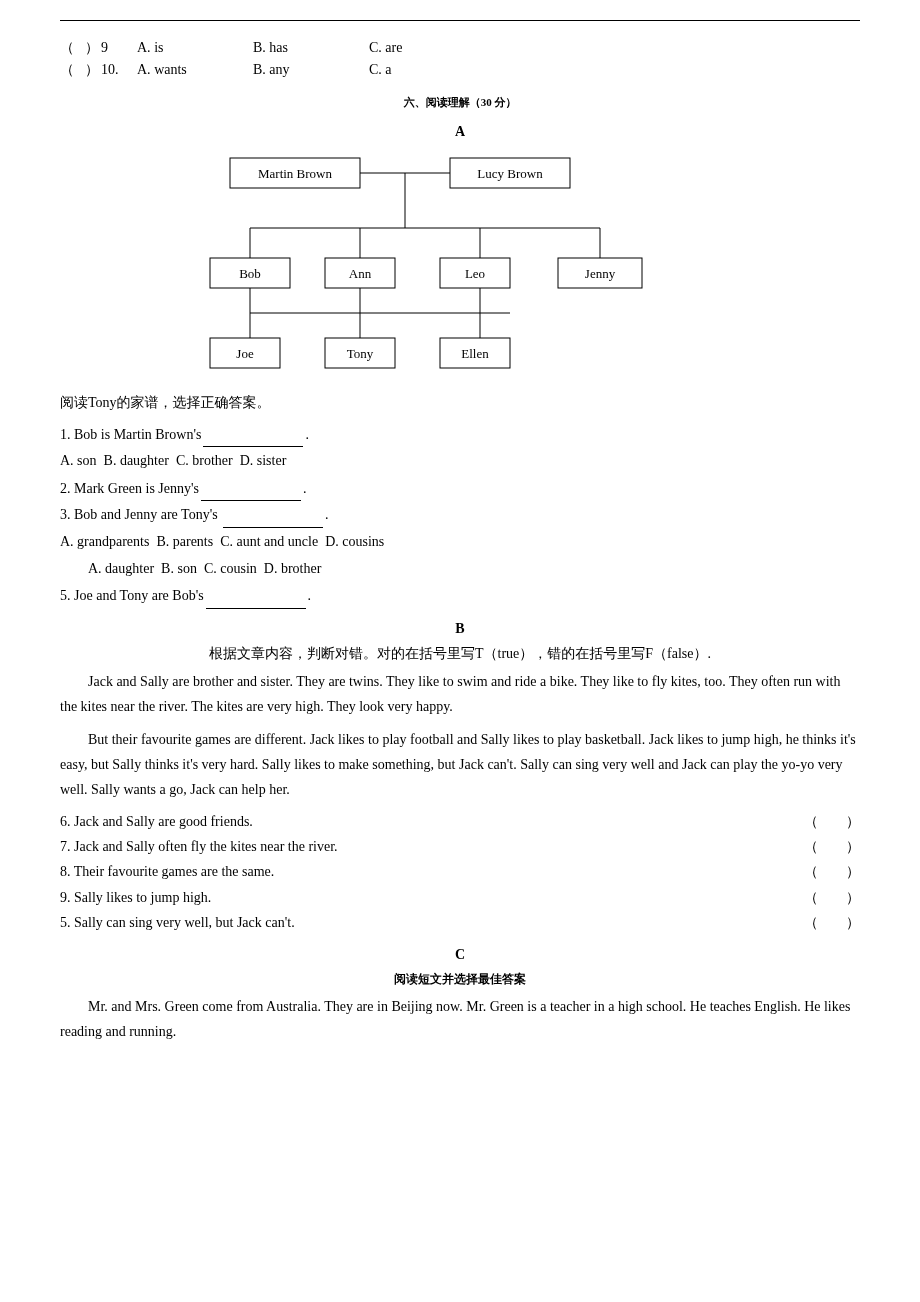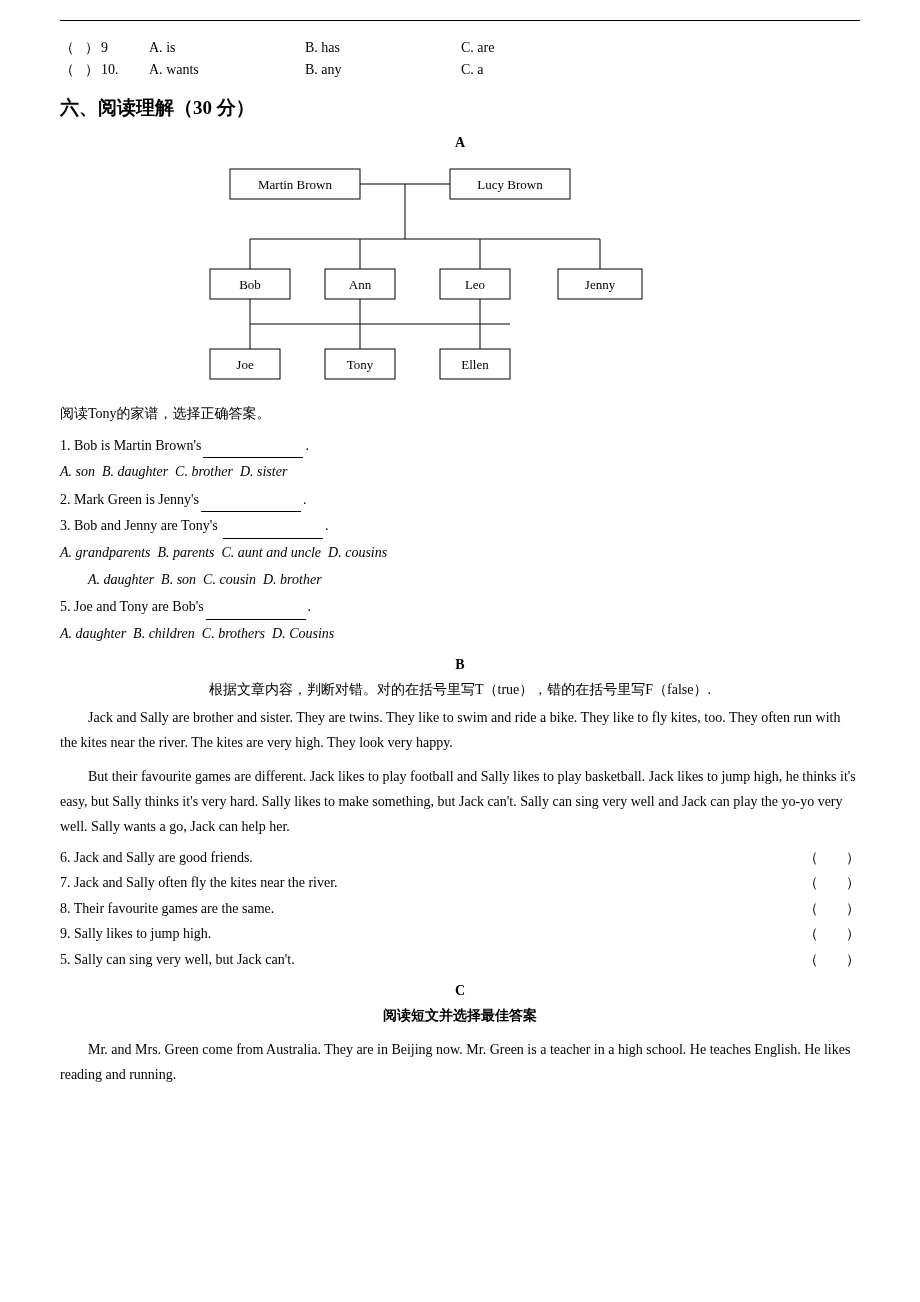--- a/index.html
+++ b/index.html
@@ -28,29 +28,29 @@
     }
     .paren {
       margin-right: 2px;
     }
     .q-num {
       min-width: 30px;
       display: inline-block;
     }
     .choices {
       display: flex;
-      gap: 76px;
-      margin-left: 18px;
+      gap: 36px;
+      margin-left: 6px;
     }
     .choice-item {
       min-width: 80px;
     }
     .section-title {
-      text-align: left;
-      font-size: 19px;
+      text-align: center;
+      font-size: 11px;
       font-weight: bold;
       margin: 16px 0 14px 0;
     }
     .sub-section {
       text-align: center;
       font-size: 14px;
       font-weight: bold;
       margin: 10px 0 8px 0;
     }
     
@@ -67,21 +67,20 @@
     }
     .question-item {
       font-size: 14px;
       margin-bottom: 3px;
       line-height: 1.6;
     }
     .answer-choices {
       font-size: 14px;
       margin-bottom: 5px;
       line-height: 1.6;
-      font-style: italic;
     }
     .blank {
       display: inline-block;
       border-bottom: 1px solid #000;
       min-width: 100px;
       margin: 0 2px;
     }
     .section-b {
       margin-top: 12px;
     }
@@ -110,23 +109,23 @@
       justify-content: flex-end;
     }
     .tf-paren {
       font-size: 14px;
     }
     .section-c {
       margin-top: 12px;
     }
     .section-c-title {
       text-align: center;
-      font-size: 14px;
+      font-size: 12px;
       font-weight: bold;
-      margin-bottom: 12px;
+      margin-bottom: 6px;
     }
     .sub-intro {
       font-size: 14px;
       text-align: center;
       margin-bottom: 6px;
     }
   </style>
 </head>
 <body>
 
@@ -225,21 +224,20 @@
   <div class="question-item">
     3. Bob and Jenny are Tony's&nbsp;<span class="blank">&nbsp;&nbsp;&nbsp;&nbsp;&nbsp;&nbsp;&nbsp;&nbsp;&nbsp;&nbsp;&nbsp;&nbsp;&nbsp;</span>.
   </div>
   <div class="answer-choices">A. grandparents&nbsp;&nbsp;B. parents&nbsp;&nbsp;C. aunt and uncle&nbsp;&nbsp;D. cousins</div>
 
   <div class="answer-choices" style="text-indent:2em">A. daughter&nbsp;&nbsp;B. son&nbsp;&nbsp;C. cousin&nbsp;&nbsp;D. brother</div>
 
   <div class="question-item">
     5. Joe and Tony are Bob's<span class="blank">&nbsp;&nbsp;&nbsp;&nbsp;&nbsp;&nbsp;&nbsp;&nbsp;&nbsp;&nbsp;&nbsp;&nbsp;&nbsp;</span>.
   </div>
-  <div class="answer-choices">A. daughter&nbsp;&nbsp;B. children&nbsp;&nbsp;C. brothers&nbsp;&nbsp;D. Cousins</div>
 </div>
 
 <div class="section-b">
   <div class="sub-section">B</div>
   <div class="sub-intro">根据文章内容，判断对错。对的在括号里写T（true），错的在括号里写F（false）.</div>
 
   <p class="paragraph">Jack and Sally are brother and sister. They are twins. They like to swim and ride a bike. They like to fly kites, too. They often run with the kites near the river. The kites are very high. They look very happy.</p>
   <p class="paragraph">But their favourite games are different. Jack likes to play football and Sally likes to play basketball. Jack likes to jump high, he thinks it's easy, but Sally thinks it's very hard. Sally likes to make something, but Jack can't. Sally can sing very well and Jack can play the yo-yo very well. Sally wants a go, Jack can help her.</p>
 
   <div class="tf-row">

